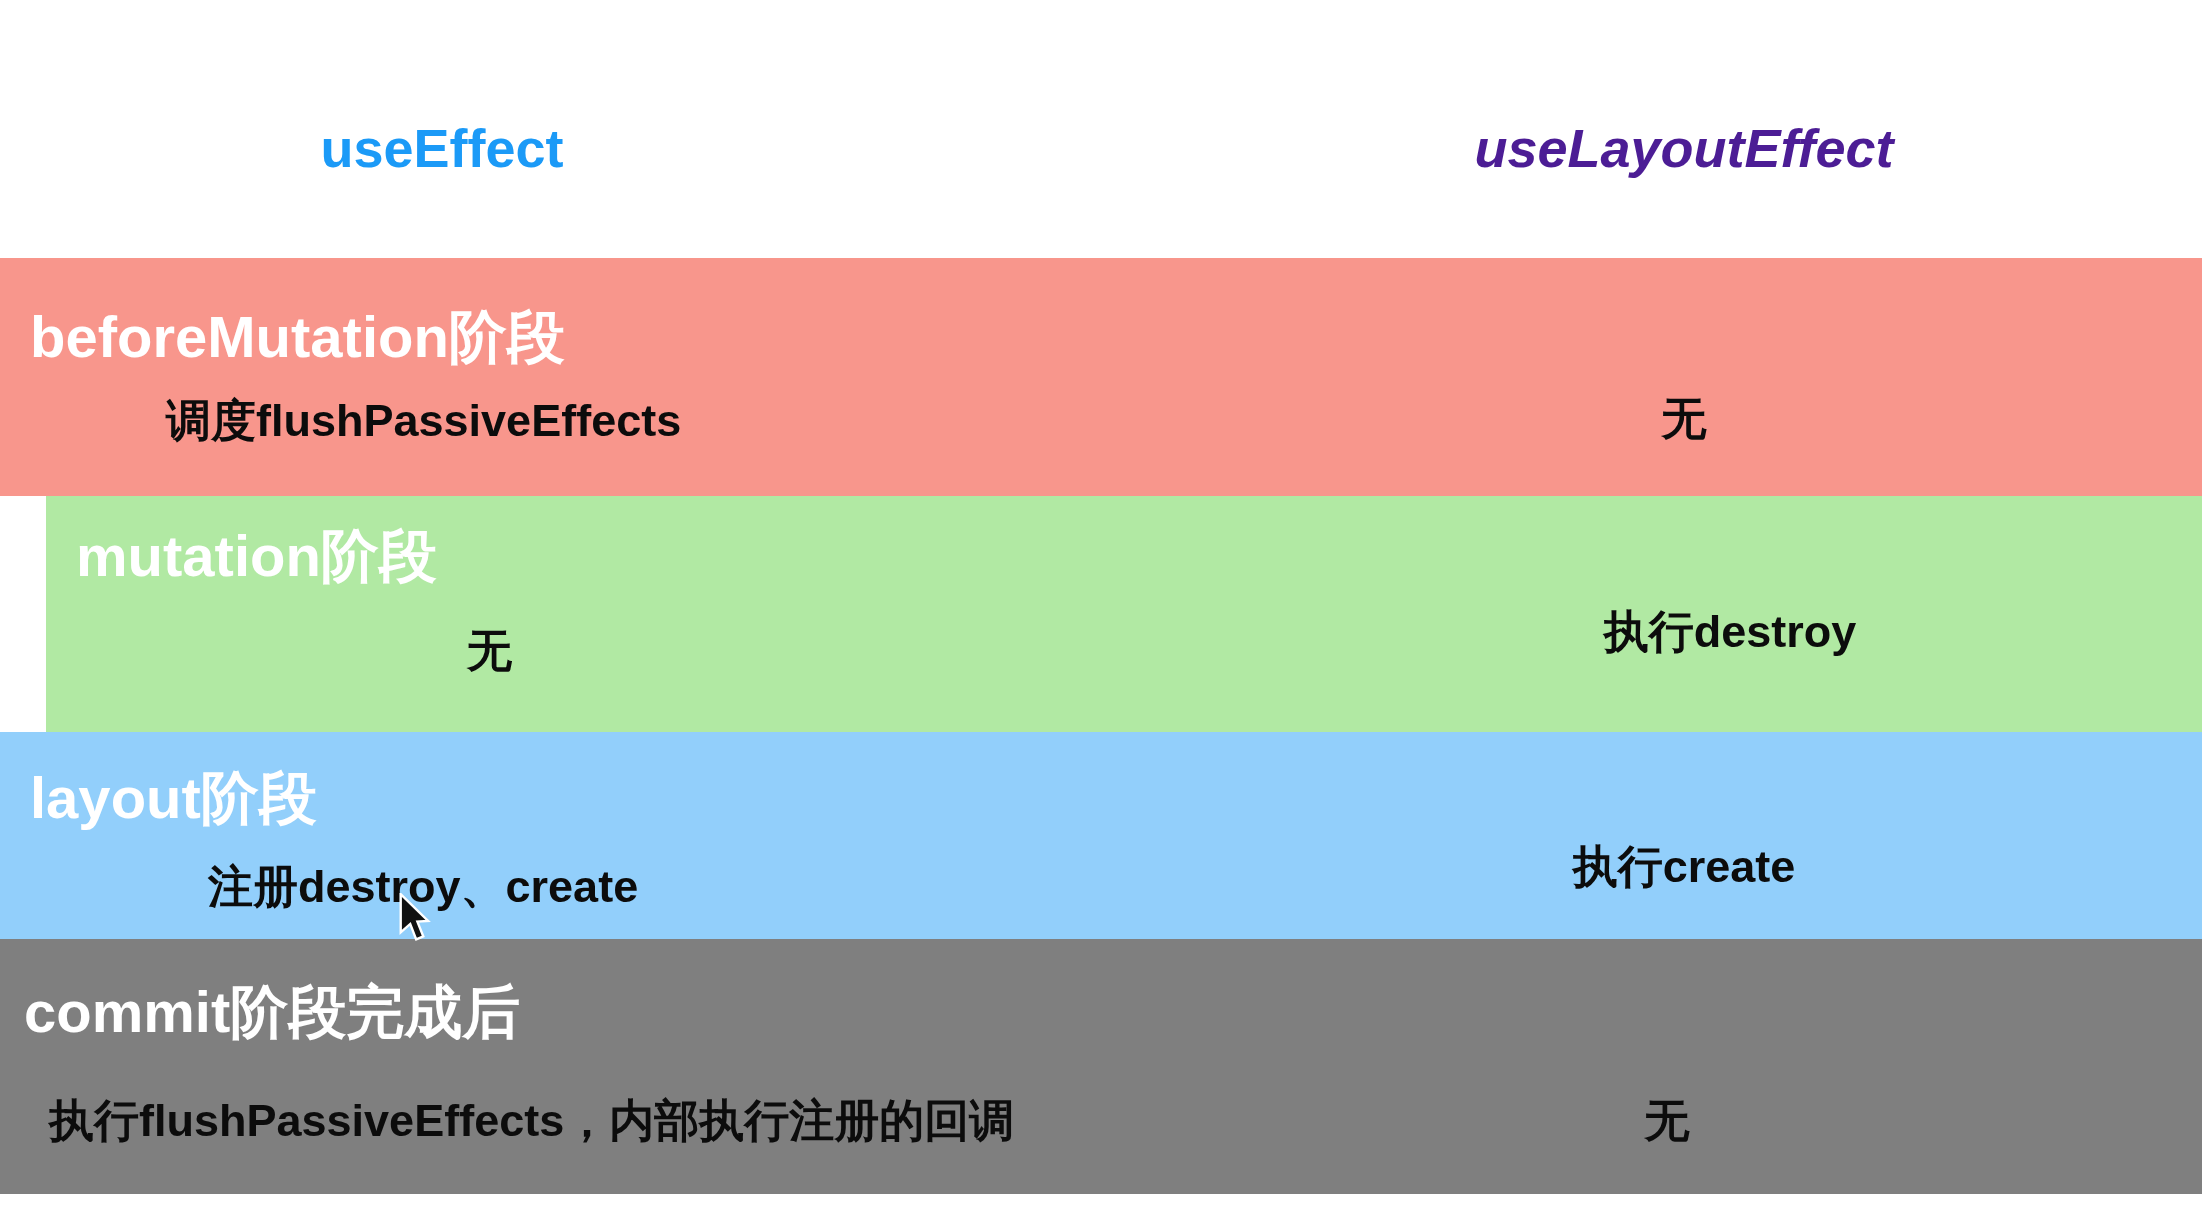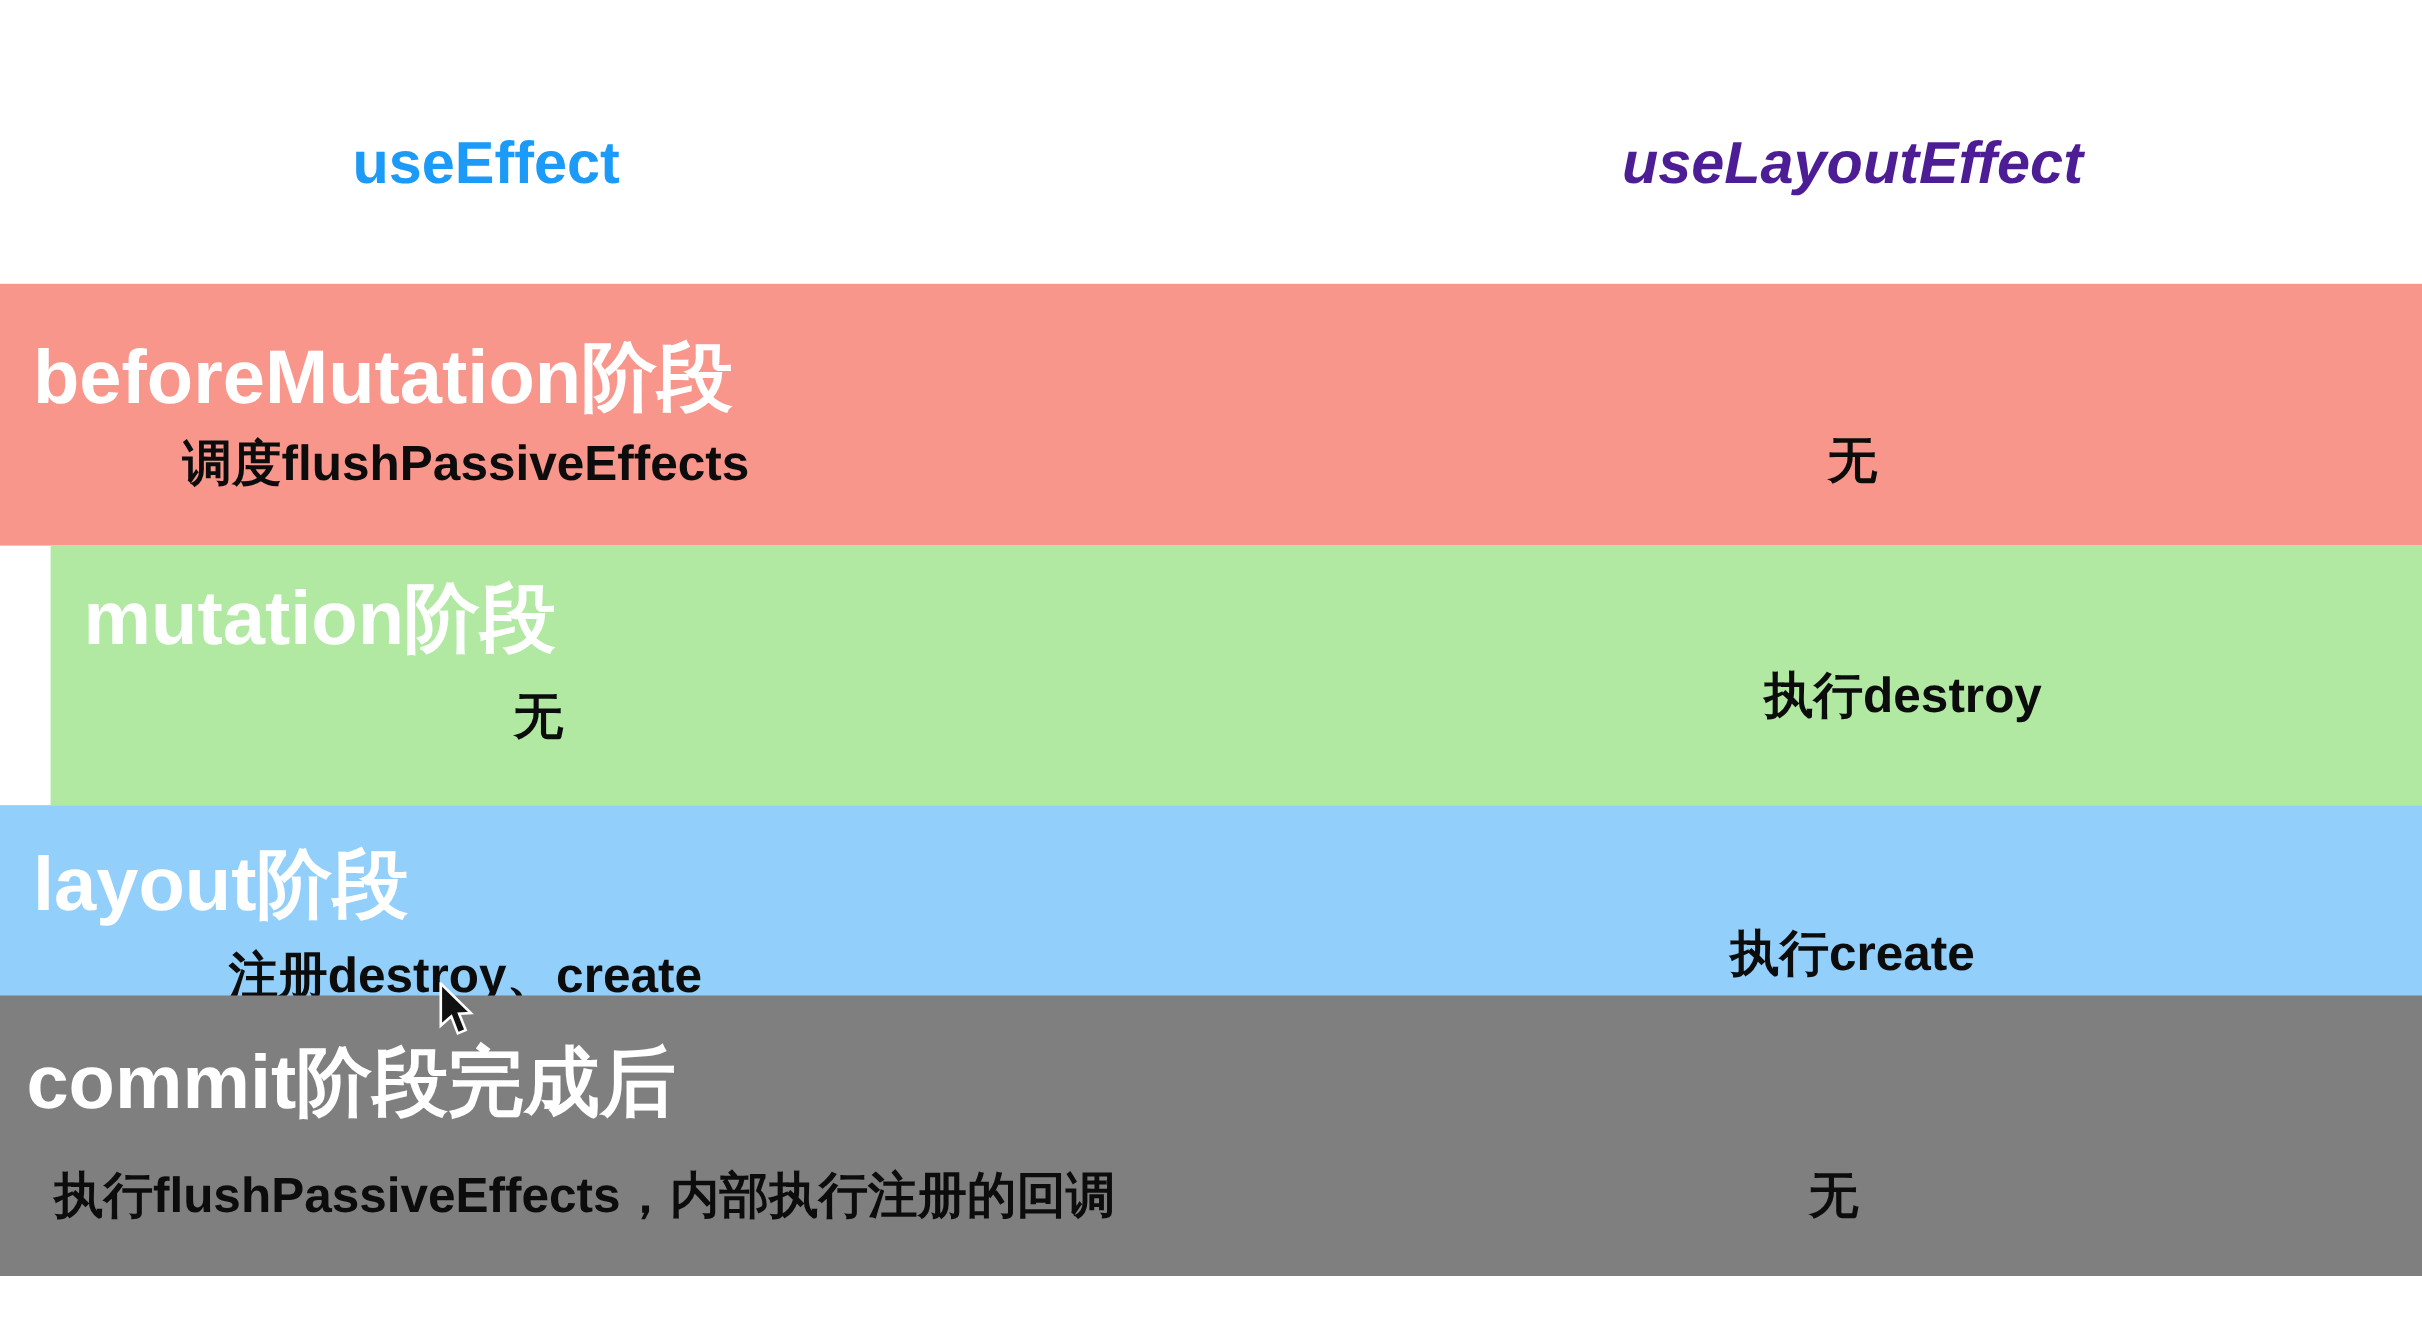--- a/index.html
+++ b/index.html
@@ -34,26 +34,26 @@
 
   
   .band {
     position: absolute;
     left: 0;
     width: 2202px;
   }
   .band-0 { top: 258px;  height: 238px; }
   .band-1 { top: 496px;  height: 236px; }
   .band-2 { top: 732px;  height: 228px; }
-  .band-3 { top: 905px;  height: 255px; }
+  .band-3 { top: 939px;  height: 255px; }
 
   .band-title {
     position: absolute;
     color: #ffffff;
-    font-size: 69px;
+    font-size: 58px;
     line-height: 1;
     white-space: nowrap;
   }
   .band-0 .band-title { left: 30px; top: 50px; }
   .band-1 .band-title { left: 30px; top: 31px; }
   .band-2 .band-title { left: 30px; top: 37px; }
   .band-3 .band-title { left: 24px; top: 44px; }
 
   .cell-left, .cell-right {
     position: absolute;

